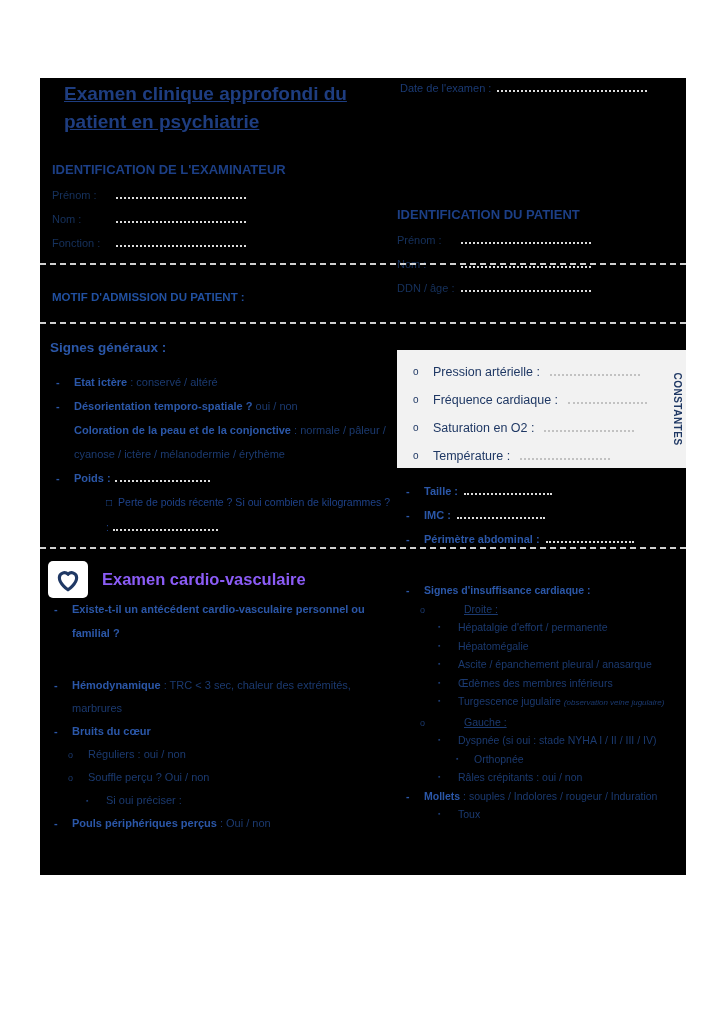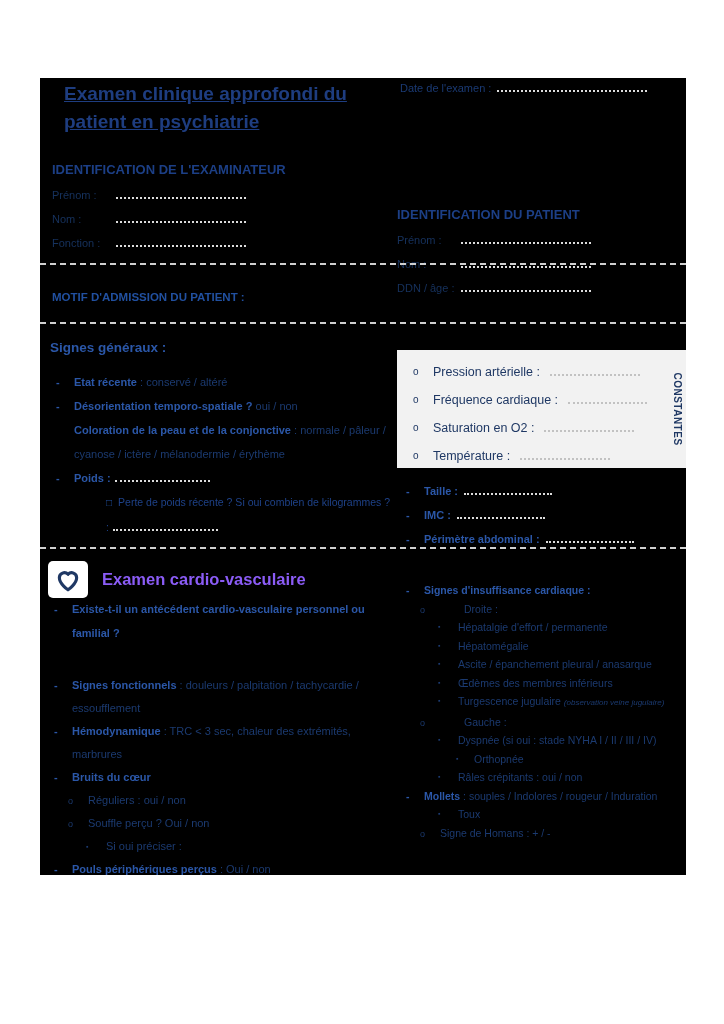--- a/index.html
+++ b/index.html
@@ -9,21 +9,21 @@
     -webkit-font-smoothing:antialiased;
   }
   .sheet{
     position:absolute;left:40px;top:78px;width:646px;height:797px;
     background:#000000;overflow:hidden;
   }
   
   .dots{display:inline-block;border-bottom:2px dotted #dcdcdc;height:0.65em;vertical-align:baseline;}
   .sep{position:absolute;left:0;width:646px;border-top:2px dashed #cfcfcf;height:0;}
   .b{font-weight:bold;color:#2b57a8;}
-  .u{padding-left:24px;}
+  .u{text-decoration:underline;padding-left:24px;}
   .it{font-style:italic;font-size:8px;}
   
   .li{position:relative;}
   .m1{padding-left:24px;}
   .m1::before{content:"-";position:absolute;left:6px;color:#2b57a8;font-weight:bold;}
   .m0{padding-left:24px;}
   .m2{padding-left:40px;}
   .m2::before{content:"o";position:absolute;left:20px;font-size:9px;top:1px;color:#1b3a70;}
   .m3{padding-left:58px;}
   .m3::before{content:"▪";position:absolute;left:38px;font-size:7px;color:#1b3a70;}
@@ -134,21 +134,21 @@
     <div class="motif-heading">MOTIF D'ADMISSION DU PATIENT :</div>
   </div>
 
   <div class="sep" style="top:244px;"></div>
 
   <div class="sec-general">
     <div class="gen-heading">Signes généraux :</div>
 
     <div class="gen-left">
       <div class="li m1">
-        <span class="b">Etat récente</span><span> : conservé / altéré</span>
+        <span class="b">Etat ictère</span><span> : conservé / altéré</span>
       </div>
       <div class="li m1">
         <span class="b">Désorientation temporo-spatiale ?</span><span> oui / non</span>
       </div>
       <div class="li m0">
         <span class="b">Coloration de la peau et de la conjonctive</span><span> : normale / pâleur / cyanose / ictère / mélanodermie / érythème</span>
       </div>
       <div class="li m1">
         <span class="b">Poids :</span><span class="dots"></span>
       </div>
@@ -203,23 +203,20 @@
       </div>
       <div class="cardio-title">Examen cardio-vasculaire</div>
     </div>
 
     <div class="cardio-left">
       <div class="li m1 intro">
         <span class="b">Existe-t-il un antécédent cardio-vasculaire personnel ou familial ?</span>
       </div>
       <div class="gap"></div>
       <div class="li m1">
-        <span class="b">Signes fonctionnels</span><span> : douleurs / palpitation / tachycardie / essoufflement</span>
-      </div>
-      <div class="li m1">
         <span class="b">Hémodynamique</span><span> : TRC &lt; 3 sec, chaleur des extrémités, marbrures</span>
       </div>
       <div class="li m1">
         <span class="b">Bruits du cœur</span>
       </div>
       <div class="li m2">
         <span>Réguliers : oui / non</span>
       </div>
       <div class="li m2">
         <span>Souffle perçu ? Oui / non</span>
@@ -266,19 +263,16 @@
       </div>
       <div class="li m3">
         <span>Râles crépitants : oui / non</span>
       </div>
       <div class="li m1">
         <span class="b">Mollets</span><span> : souples / Indolores / rougeur / Induration</span>
       </div>
       <div class="li m3">
         <span>Toux</span>
       </div>
-      <div class="li m2">
-        <span>Signe de Homans : + / -</span>
-      </div>
     </div>
   </div>
 
 </div>
 
 </body></html>

